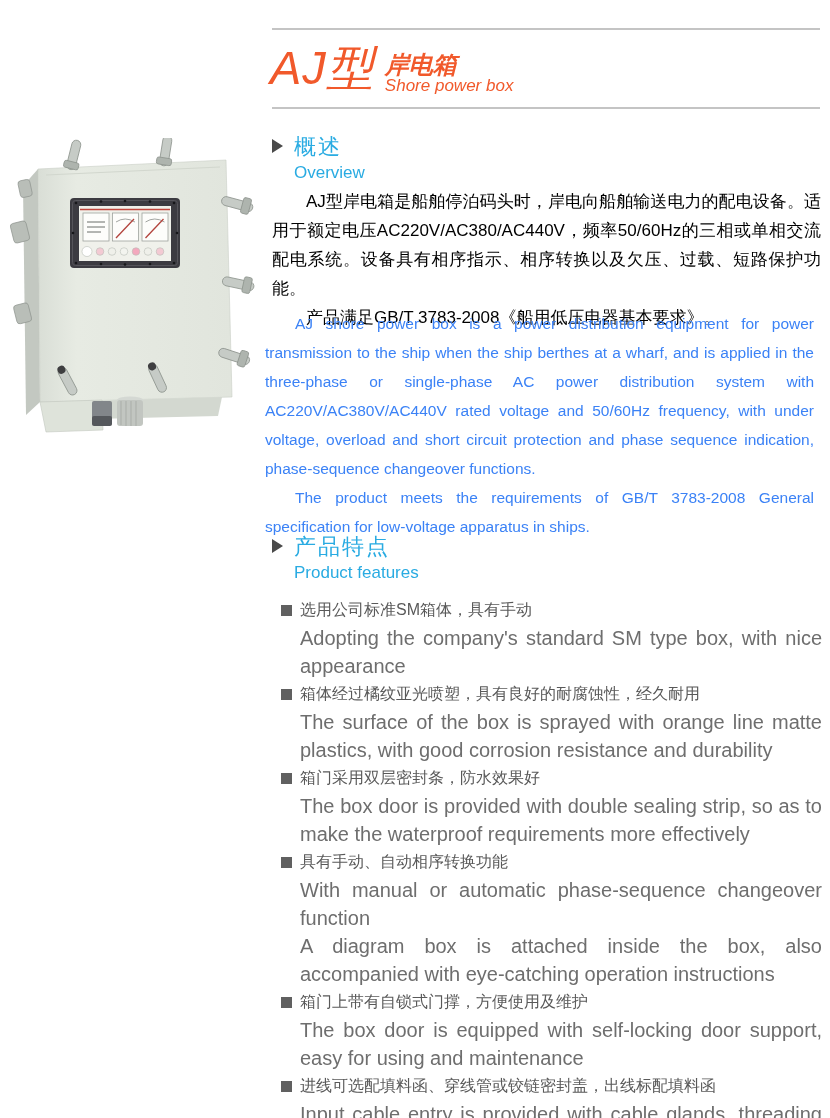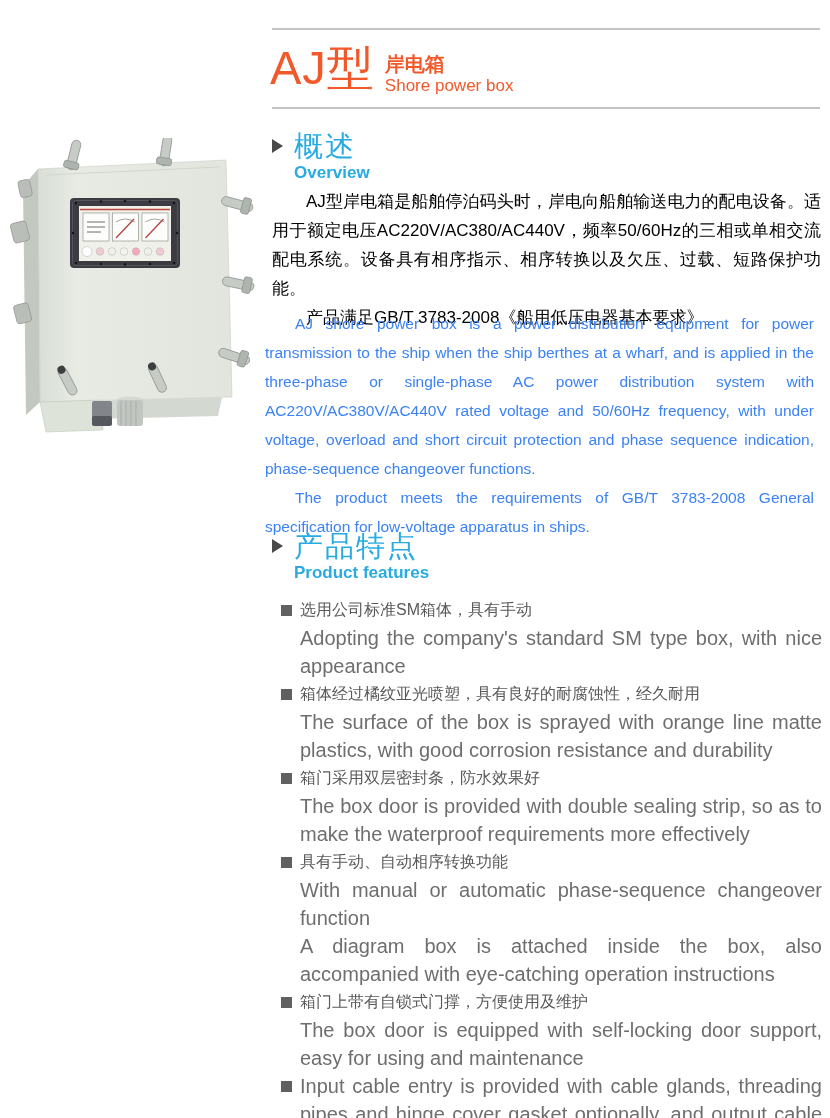--- a/index.html
+++ b/index.html
@@ -5,32 +5,32 @@
   html,body{margin:0;padding:0;background:#ffffff;}
   .page{
     position:relative;width:830px;height:1118px;background:#ffffff;overflow:hidden;
     font-family:"Liberation Sans","DejaVu Sans",sans-serif;color:#595959;
   }
   .rule{position:absolute;left:272px;width:548px;height:2px;background:#c4c4c4;}
   .rule-top{top:28px;}
   .rule-mid{top:107px;}
 
   
-  .title-block{position:absolute;left:270px;top:42px;display:flex;align-items:flex-start;color:#F1592B;}
+  .title-block{position:absolute;left:270px;top:42px;display:flex;align-items:flex-start;color:#F1592B;font-style:italic;}
   .title-model{font-size:47px;line-height:52px;letter-spacing:1px;font-weight:400;}
   .title-names{margin-left:10px;padding-top:11px;}
-  .title-zh{font-size:20px;font-weight:bold;line-height:23px;}
+  .title-zh{font-size:24px;font-weight:bold;line-height:23px;}
   .title-en{font-size:17px;line-height:20px;}
 
   
   .section-heading{position:absolute;left:272px;display:flex;align-items:flex-start;}
   .tri{width:0;height:0;border-left:11px solid #4a4a4a;border-top:7px solid transparent;border-bottom:7px solid transparent;margin-top:8px;}
   .heading-text{margin-left:11px;color:#29ABE2;}
-  .heading-zh{font-size:29px;line-height:31px;letter-spacing:2px;}
-  .heading-en{font-size:17px;line-height:21px;font-weight:bold;}
+  .heading-zh{font-size:22px;line-height:31px;letter-spacing:2px;}
+  .heading-en{font-size:17px;line-height:21px;}
 
   
   .para-zh{position:absolute;left:272px;width:549px;font-size:17px;line-height:29px;color:#000000;text-align:justify;}
   .para-zh p{margin:0;text-indent:2em;}
   .para-en{position:absolute;left:265px;width:549px;font-size:15.5px;line-height:29px;color:#3b82f6;text-align:justify;}
   .para-en p{margin:0;text-indent:30px;}
 
   
   .features-list{position:absolute;left:281px;top:596px;width:541px;}
   .feat-zh{position:relative;padding-left:19px;font-size:16px;line-height:28px;color:#595959;}
@@ -223,18 +223,18 @@
       <div class="feat-en">With manual or automatic phase-sequence changeover function</div>
     </div>
     <div class="feat">
       <div class="feat-en">A diagram box is attached inside the box, also accompanied with eye-catching operation instructions</div>
     </div>
     <div class="feat">
       <div class="feat-zh"><span class="sq"></span><span>箱门上带有自锁式门撑，方便使用及维护</span></div>
       <div class="feat-en">The box door is equipped with self-locking door support, easy for using and maintenance</div>
     </div>
     <div class="feat">
-      <div class="feat-zh"><span class="sq"></span></div>
+      <div class="feat-zh"><span class="sq"></span><span>进线可选配填料函、穿线管或铰链密封盖，出线标配填料函</span></div>
       <div class="feat-en">Input cable entry is provided with cable glands, threading pipes and hinge cover gasket optionally, and output cable entry is provided with standard cable glands</div>
     </div>
   </div>
 
 </div>
 
 </body></html>

